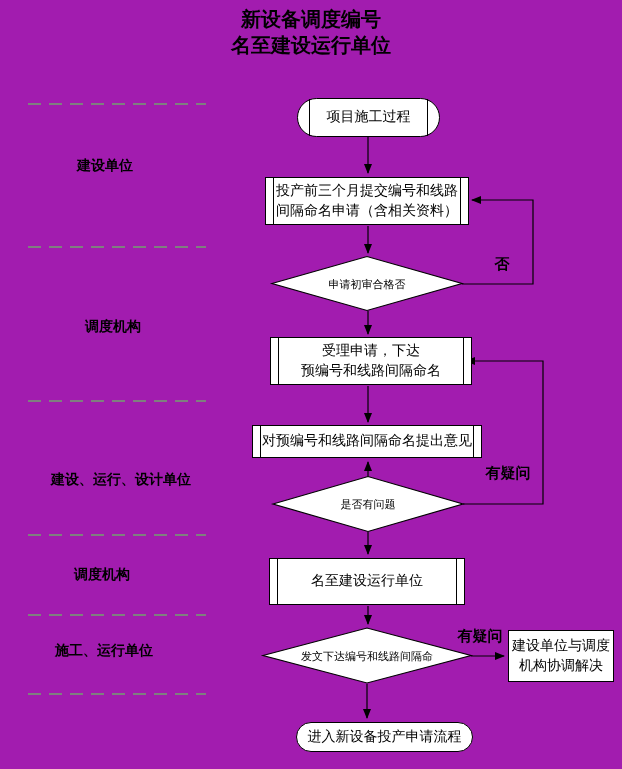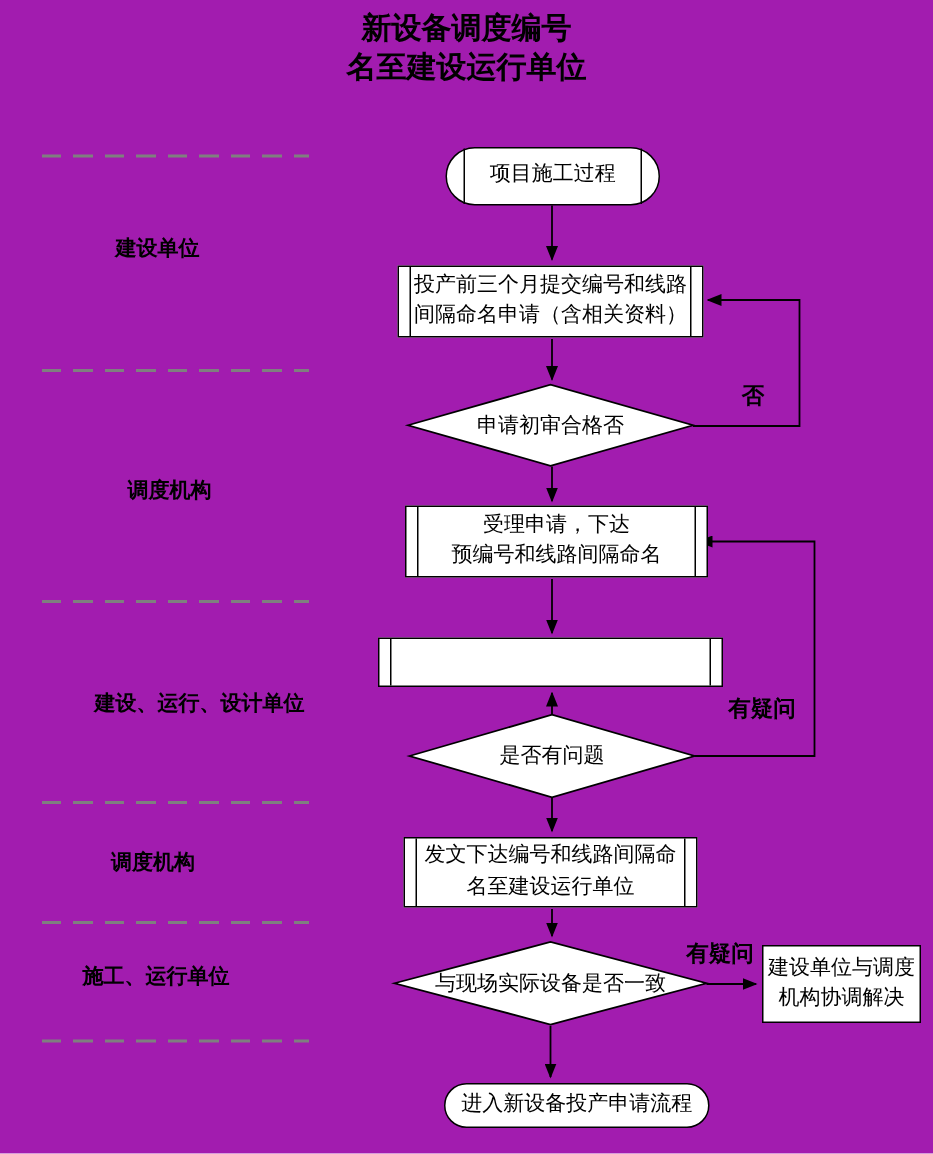--- a/index.html
+++ b/index.html
@@ -30,21 +30,21 @@
     display:flex; flex-direction:column; align-items:center; justify-content:center;
     font-size:14px; line-height:1.45; text-align:center;
   }
   .node .ln { white-space:nowrap; display:block; }
   .stadium { border-radius:999px; }
   .side-line { position:absolute; top:0; bottom:0; width:0; border-left:1px solid #000; }
   .inset-8.l { left:7px; } .inset-8.r { right:7px; }
   .inset-12.l { left:11px; } .inset-12.r { right:11px; }
   .diamond-text {
     position:absolute; transform:translate(-50%,-50%);
-    font-size:14px; white-space:nowrap; text-align:center;
+    font-size:11px; white-space:nowrap; text-align:center;
   }
   svg.wires { position:absolute; left:0; top:0; }
 </style>
 </head>
 <body>
 
 <div class="canvas">
 
   <div class="title">
     <div>新设备调度编号</div>
@@ -53,21 +53,21 @@
 
   <div class="dash-line" style="top:103px;"></div>
   <div class="dash-line" style="top:246px;"></div>
   <div class="dash-line" style="top:400px;"></div>
   <div class="dash-line" style="top:534px;"></div>
   <div class="dash-line" style="top:614px;"></div>
   <div class="dash-line" style="top:693px;"></div>
 
   <div class="lane-label" style="left:105px; top:166px;text-align:right;">建设单位</div>
   <div class="lane-label" style="left:113px; top:327px;">调度机构</div>
-  <div class="lane-label" style="left:121px; top:469px;margin-left:12px;">建设、运行、设计单位</div>
+  <div class="lane-label" style="left:121px; top:480px;">建设、运行、设计单位</div>
   <div class="lane-label" style="left:102px; top:575px;">调度机构</div>
   <div class="lane-label" style="left:104px; top:651px;">施工、运行单位</div>
 
   <svg class="wires" width="622" height="769" viewBox="0 0 622 769">
     <defs>
       <marker id="arr" markerWidth="10" markerHeight="8" refX="9" refY="4" orient="auto" markerUnits="userSpaceOnUse">
         <path d="M0,0 L10,4 L0,8 Z" fill="#000"></path>
       </marker>
     </defs>
 
@@ -108,33 +108,33 @@
   <div class="node" style="left:270px; top:337px; width:202px; height:48px;">
     <div class="side-line inset-8 l"></div>
     <div class="side-line inset-8 r"></div>
     <span class="ln">受理申请，下达</span>
     <span class="ln">预编号和线路间隔命名</span>
   </div>
 
   <div class="node" style="left:252px; top:425px; width:230px; height:33px;">
     <div class="side-line inset-8 l"></div>
     <div class="side-line inset-8 r"></div>
+    <span class="ln">对预编号和线路间隔命名提出意见</span>
   </div>
 
   <div class="diamond-text" style="left:368px; top:504px;text-align:right;">是否有问题</div>
   <div class="edge-label" style="left:508px; top:473px;">有疑问</div>
 
   <div class="node" style="left:269px; top:558px; width:196px; height:47px;">
     <div class="side-line inset-8 l"></div>
     <div class="side-line inset-8 r"></div>
-    <span class="ln">发文下达编号和线路间隔命</span>
     <span class="ln">名至建设运行单位</span>
   </div>
 
-  <div class="diamond-text" style="left:367px; top:656px;">与现场实际设备是否一致</div>
+  <div class="diamond-text" style="left:367px; top:656px;">发文下达编号和线路间隔命</div>
   <div class="edge-label" style="left:480px; top:636px;">有疑问</div>
 
   <div class="node" style="left:508px; top:630px; width:106px; height:52px;">
     <span class="ln">建设单位与调度</span>
     <span class="ln">机构协调解决</span>
   </div>
 
   <div class="node stadium" style="left:296px; top:722px; width:177px; height:30px;">
     <span class="ln">进入新设备投产申请流程</span>
   </div>

